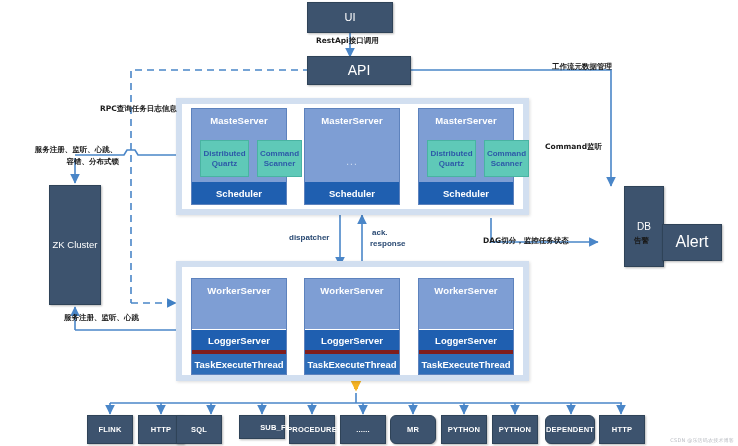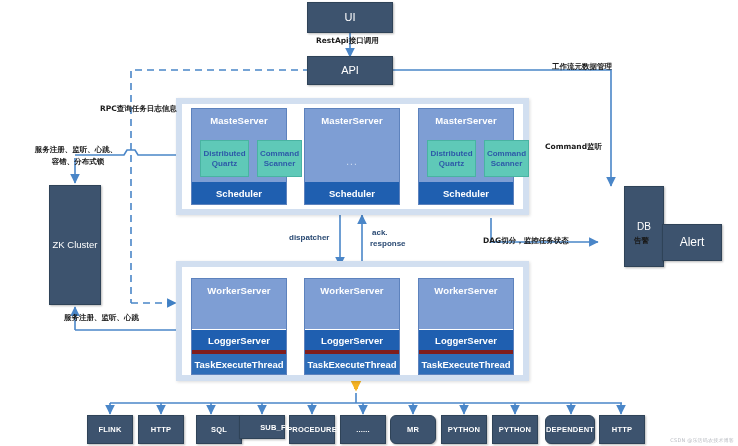--- a/index.html
+++ b/index.html
@@ -193,33 +193,33 @@
     </g>
   </svg>
 
   <div class="panel" style="left:176px;top:98px;width:353px;height:117px;"></div>
   <div class="panel" style="left:176px;top:261px;width:353px;height:120px;"></div>
 
   <div class="node dark" style="left:307px;top:2px;width:86px;height:31px;font-size:11px;">
     <span>UI</span>
   </div>
 
-  <div class="node dark" style="left:307px;top:56px;width:86px;height:29px;font-size:11px;align-items:center;">
+  <div class="node dark" style="left:307px;top:56px;width:104px;height:29px;font-size:14px;align-items:center;">
     <span>API</span>
   </div>
 
   <div class="node dark" style="left:49px;top:185px;width:52px;height:120px;font-size:9.5px;">
     <span>ZK Cluster</span>
   </div>
 
   <div class="node dark" style="left:624px;top:186px;width:40px;height:81px;font-size:10px;">
     <span>DB</span>
   </div>
 
-  <div class="node dark" style="left:662px;top:224px;width:60px;height:37px;font-size:12px;">
+  <div class="node dark" style="left:662px;top:224px;width:60px;height:37px;font-size:16px;">
     <span>Alert</span>
   </div>
 
   <div class="servercard" style="left:191px;top:108px;width:96px;height:97px;">
     <div class="sc-title">MasteServer</div>
     <div class="sc-body">
       <div class="teal" style="left:8px;top:14px;width:49px;height:37px;">Distributed Quartz</div>
       <div class="teal" style="left:65px;top:14px;width:45px;height:37px;">Command Scanner</div>
     </div>
     <div class="sc-foot sched">Scheduler</div>
@@ -261,40 +261,40 @@
     <div class="sc-body"></div>
     <div class="sc-foot logger">LoggerServer</div>
     <div class="sc-foot tet">TaskExecuteThread</div>
   </div>
 
   <div class="lbl cn" style="left:316px;top:36px;">RestApi接口调用</div>
 
   <div class="lbl cn" style="left:100px;top:104px;">RPC查询任务日志信息</div>
 
   <div class="lbl cn ctr" style="left:25px;top:145px;width:102px;text-align:center;">服务注册、监听、心跳、</div>
-  <div class="lbl cn ctr" style="left:27px;top:157px;width:102px;text-align:center;">容错、分布式锁</div>
+  <div class="lbl cn ctr" style="left:17px;top:157px;width:102px;text-align:right;">容错、分布式锁</div>
 
   <div class="lbl cn" style="left:64px;top:313px;">服务注册、监听、心跳</div>
 
   <div class="lbl cn" style="left:552px;top:62px;">工作流元数据管理</div>
 
   <div class="lbl cn" style="left:545px;top:142px;">Command监听</div>
 
   <div class="lbl cn" style="left:483px;top:236px;">DAG切分，监控任务状态</div>
 
   <div class="lbl cn" style="left:634px;top:236px;">告警</div>
 
   <div class="lbl en" style="left:289px;top:233px;">dispatcher</div>
 
   <div class="lbl en" style="left:372px;top:228px;">ack.</div>
   <div class="lbl en" style="left:370px;top:239px;">response</div>
 
   <div class="chip" style="left:87px;top:415px;width:46px;height:29px;">FLINK</div>
   <div class="chip" style="left:138px;top:415px;width:46px;height:29px;">HTTP</div>
-  <div class="chip" style="left:196px;top:415px;width:46px;height:29px;">SQL</div>
+  <div class="chip" style="left:176px;top:415px;width:46px;height:29px;">SQL</div>
   <div class="chip" style="left:239px;top:415px;width:46px;height:24px;padding-left:40px;">SUB_FLOW</div>
   <div class="chip" style="left:289px;top:415px;width:46px;height:29px;">PROCEDURE</div>
   <div class="chip" style="left:340px;top:415px;width:46px;height:29px;">......</div>
   <div class="chip" style="left:390px;top:415px;width:46px;height:29px;border-radius:6px;">MR</div>
   <div class="chip" style="left:441px;top:415px;width:46px;height:29px;">PYTHON</div>
   <div class="chip" style="left:492px;top:415px;width:46px;height:29px;">PYTHON</div>
   <div class="chip" style="left:545px;top:415px;width:50px;height:29px;border-radius:6px;">DEPENDENT</div>
   <div class="chip" style="left:599px;top:415px;width:46px;height:29px;text-align:center;">HTTP</div>
 
   <div class="wm">CSDN @乐活码农技术博客</div>

